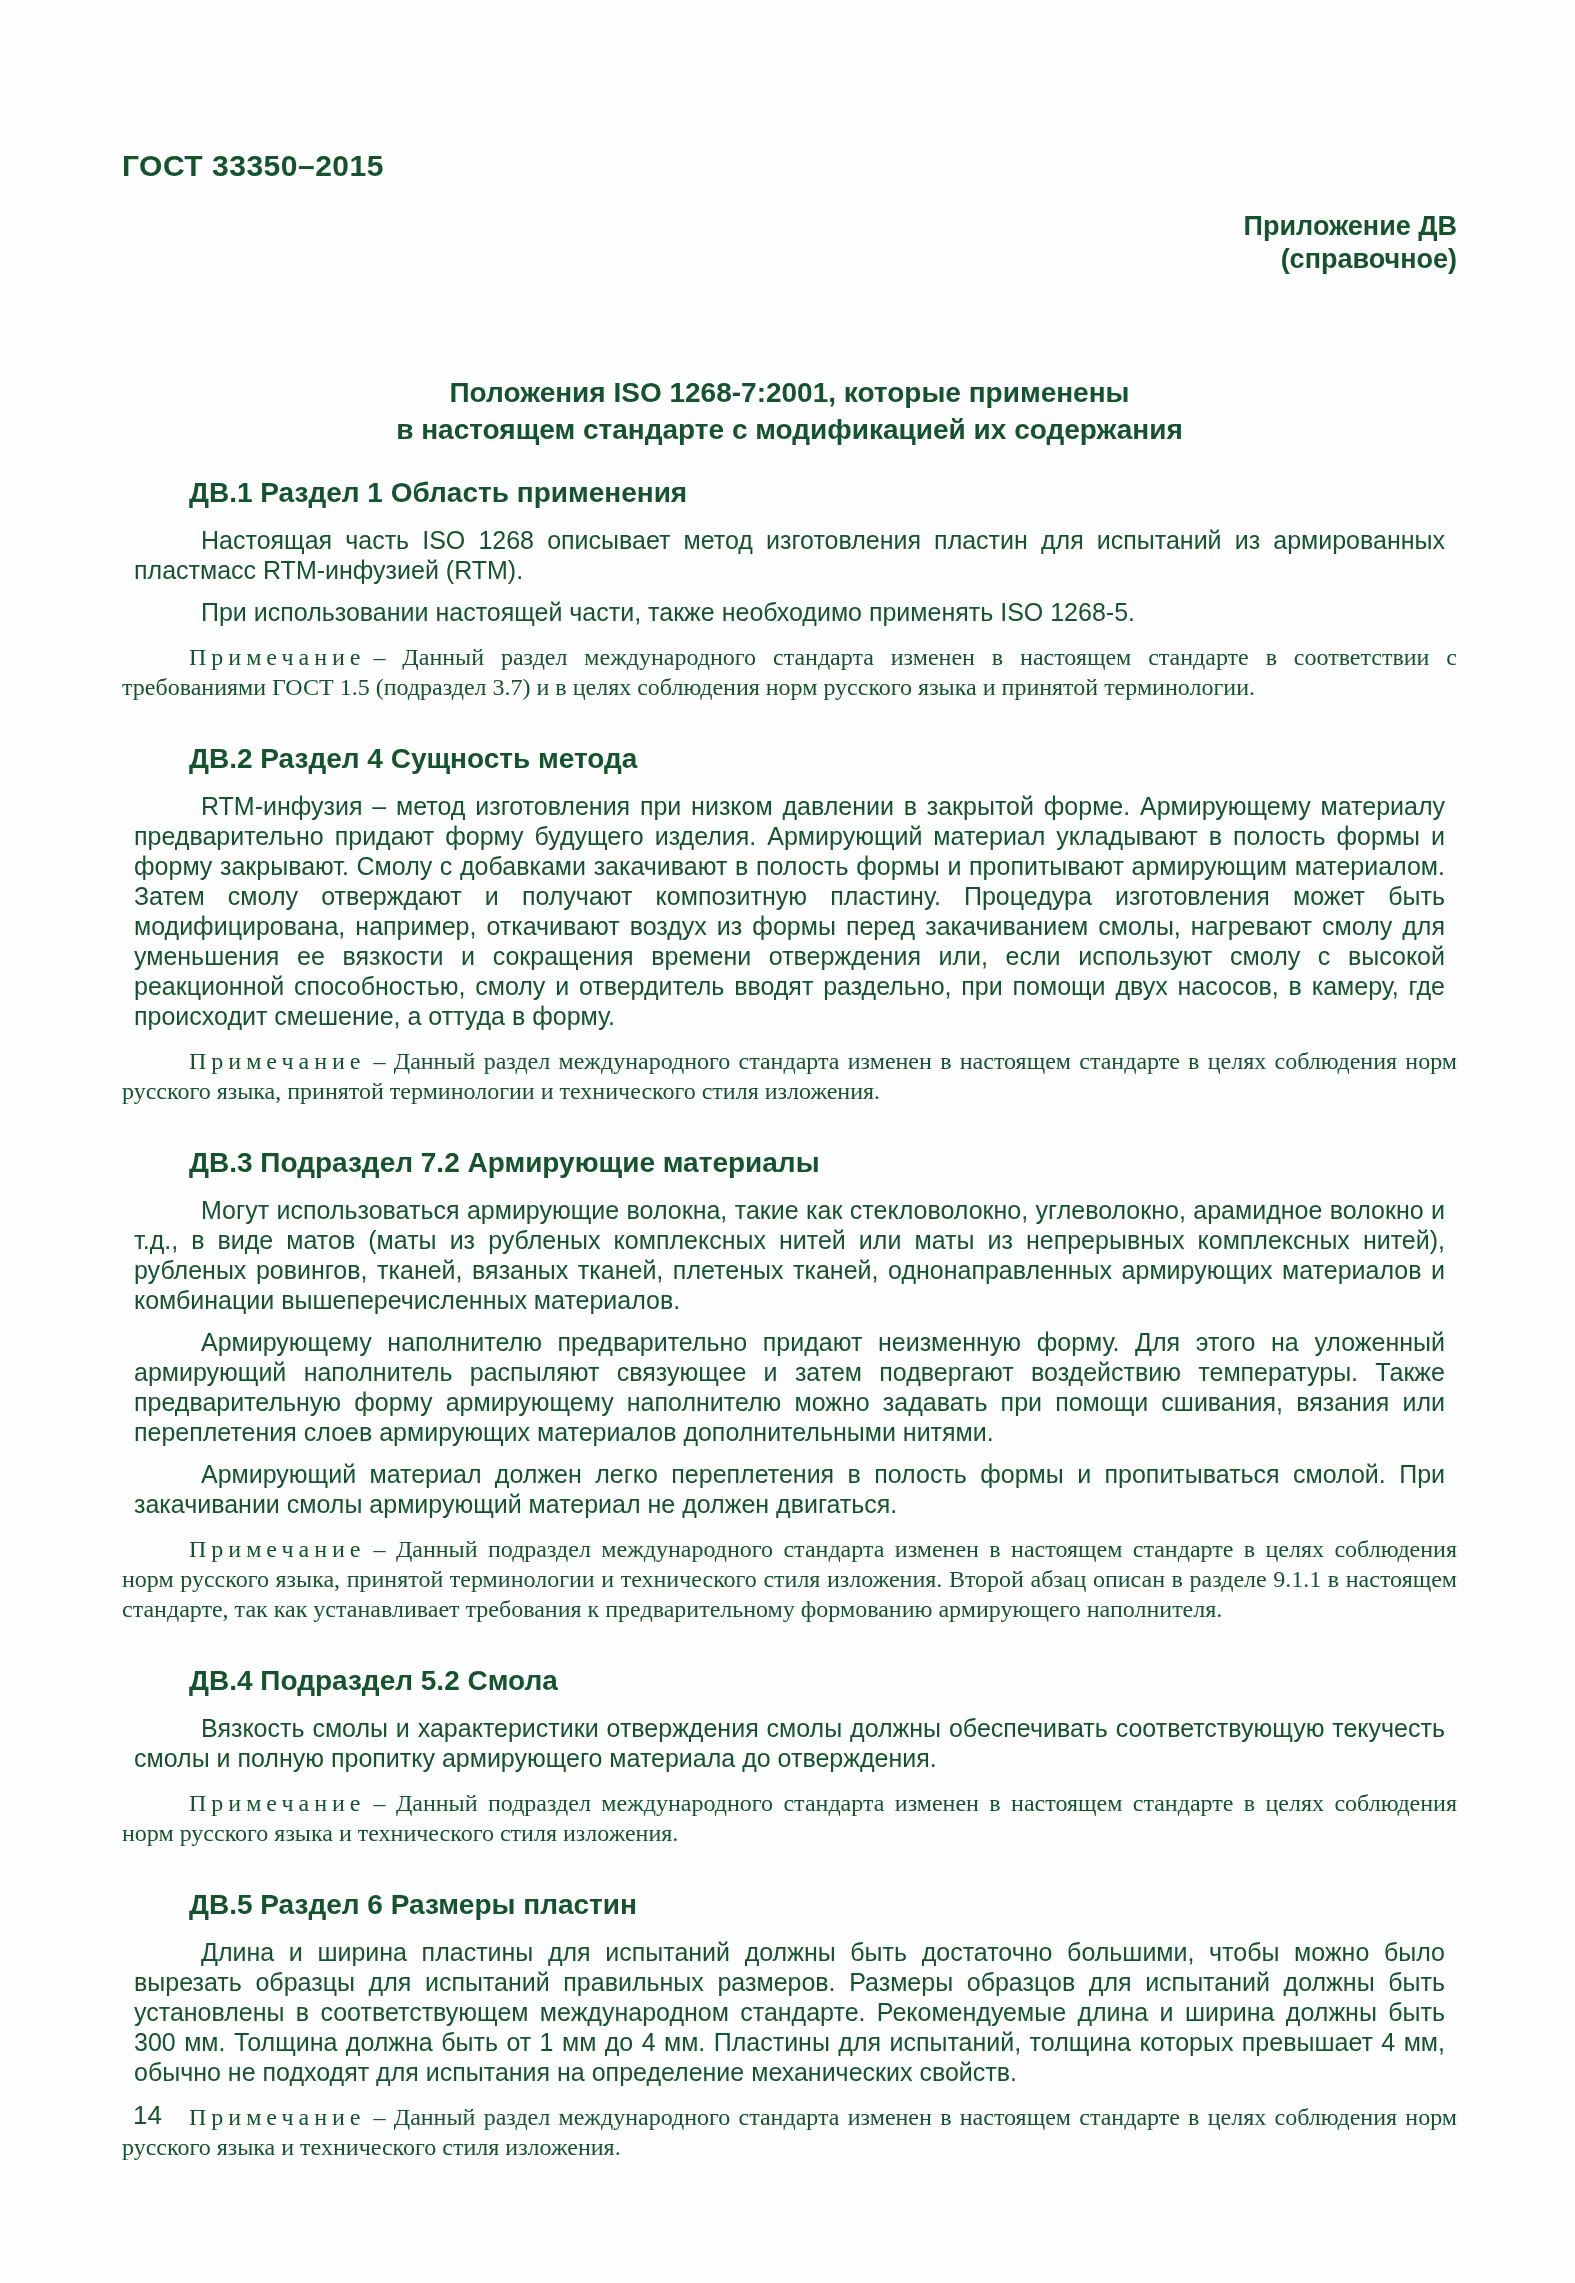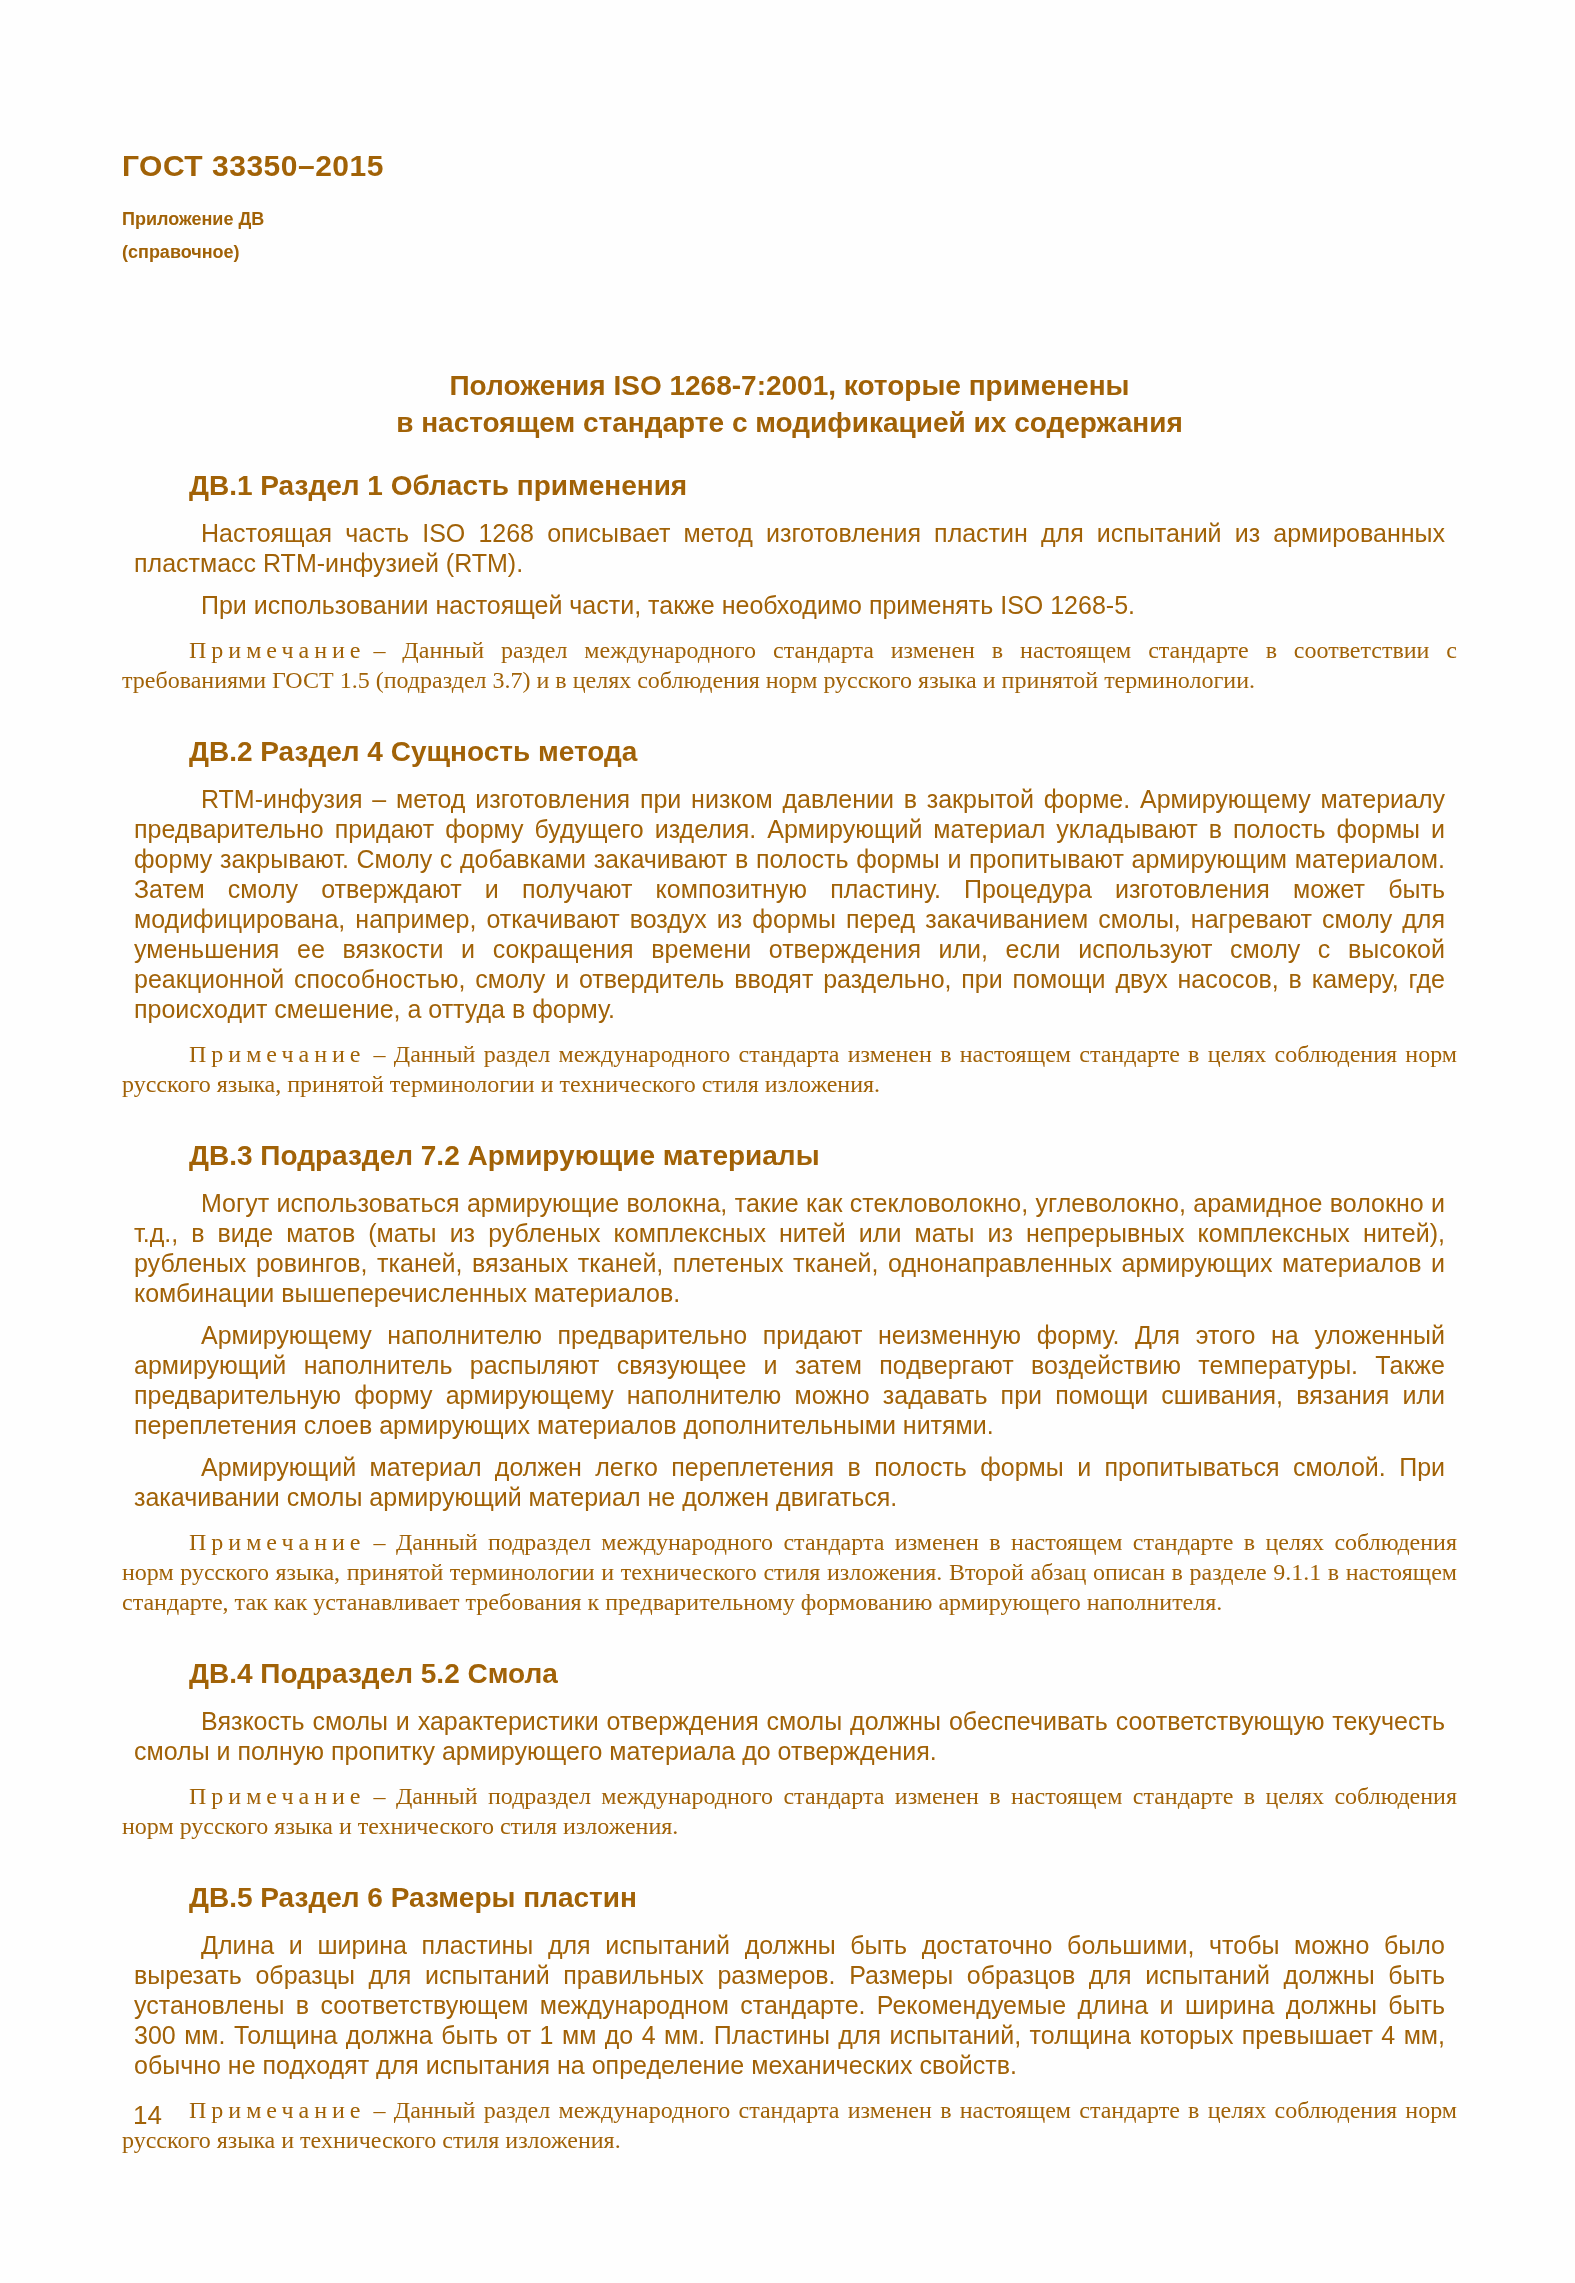--- a/index.html
+++ b/index.html
@@ -5,36 +5,36 @@
   html, body {
     margin: 0;
     padding: 0;
     background: #ffffff;
   }
   .page {
     position: relative;
     width: 1575px;
     height: 2283px;
     background: #fefefe;
-    color: #a16207;
+    color: #14532d;
     font-family: "Liberation Sans", sans-serif;
     box-sizing: border-box;
     padding: 148px 118px 0 122px;
     overflow: hidden;
   }
   .doc-header {
     font-size: 30px;
     font-weight: bold;
     line-height: 35px;
     letter-spacing: 0.5px;
   }
   .appendix-block {
-    margin-top: 20px;
-    text-align: left;
-    font-size: 18px;
+    margin-top: 27px;
+    text-align: right;
+    font-size: 27px;
     font-weight: bold;
     line-height: 33px;
   }
   .doc-title {
     margin-top: 98px;
     text-align: center;
     font-size: 28px;
     font-weight: bold;
     line-height: 37px;
   }

